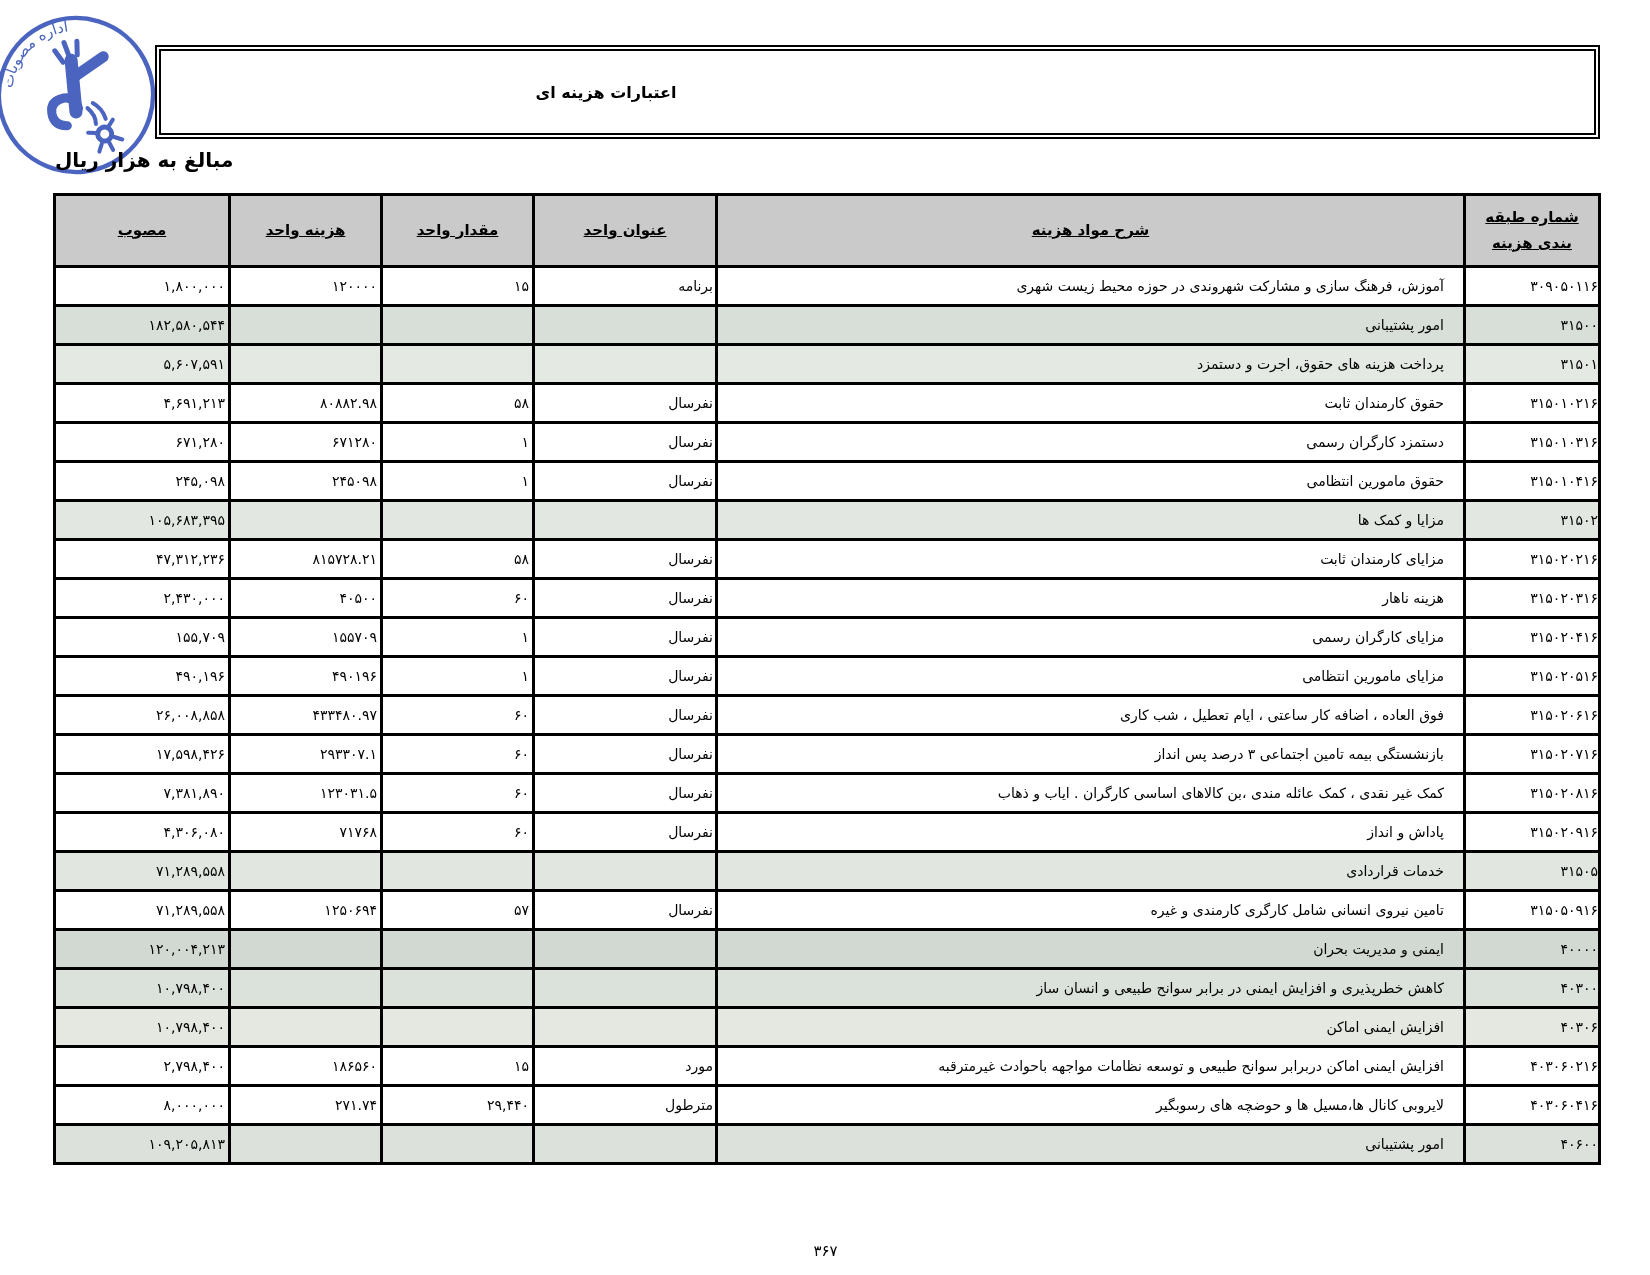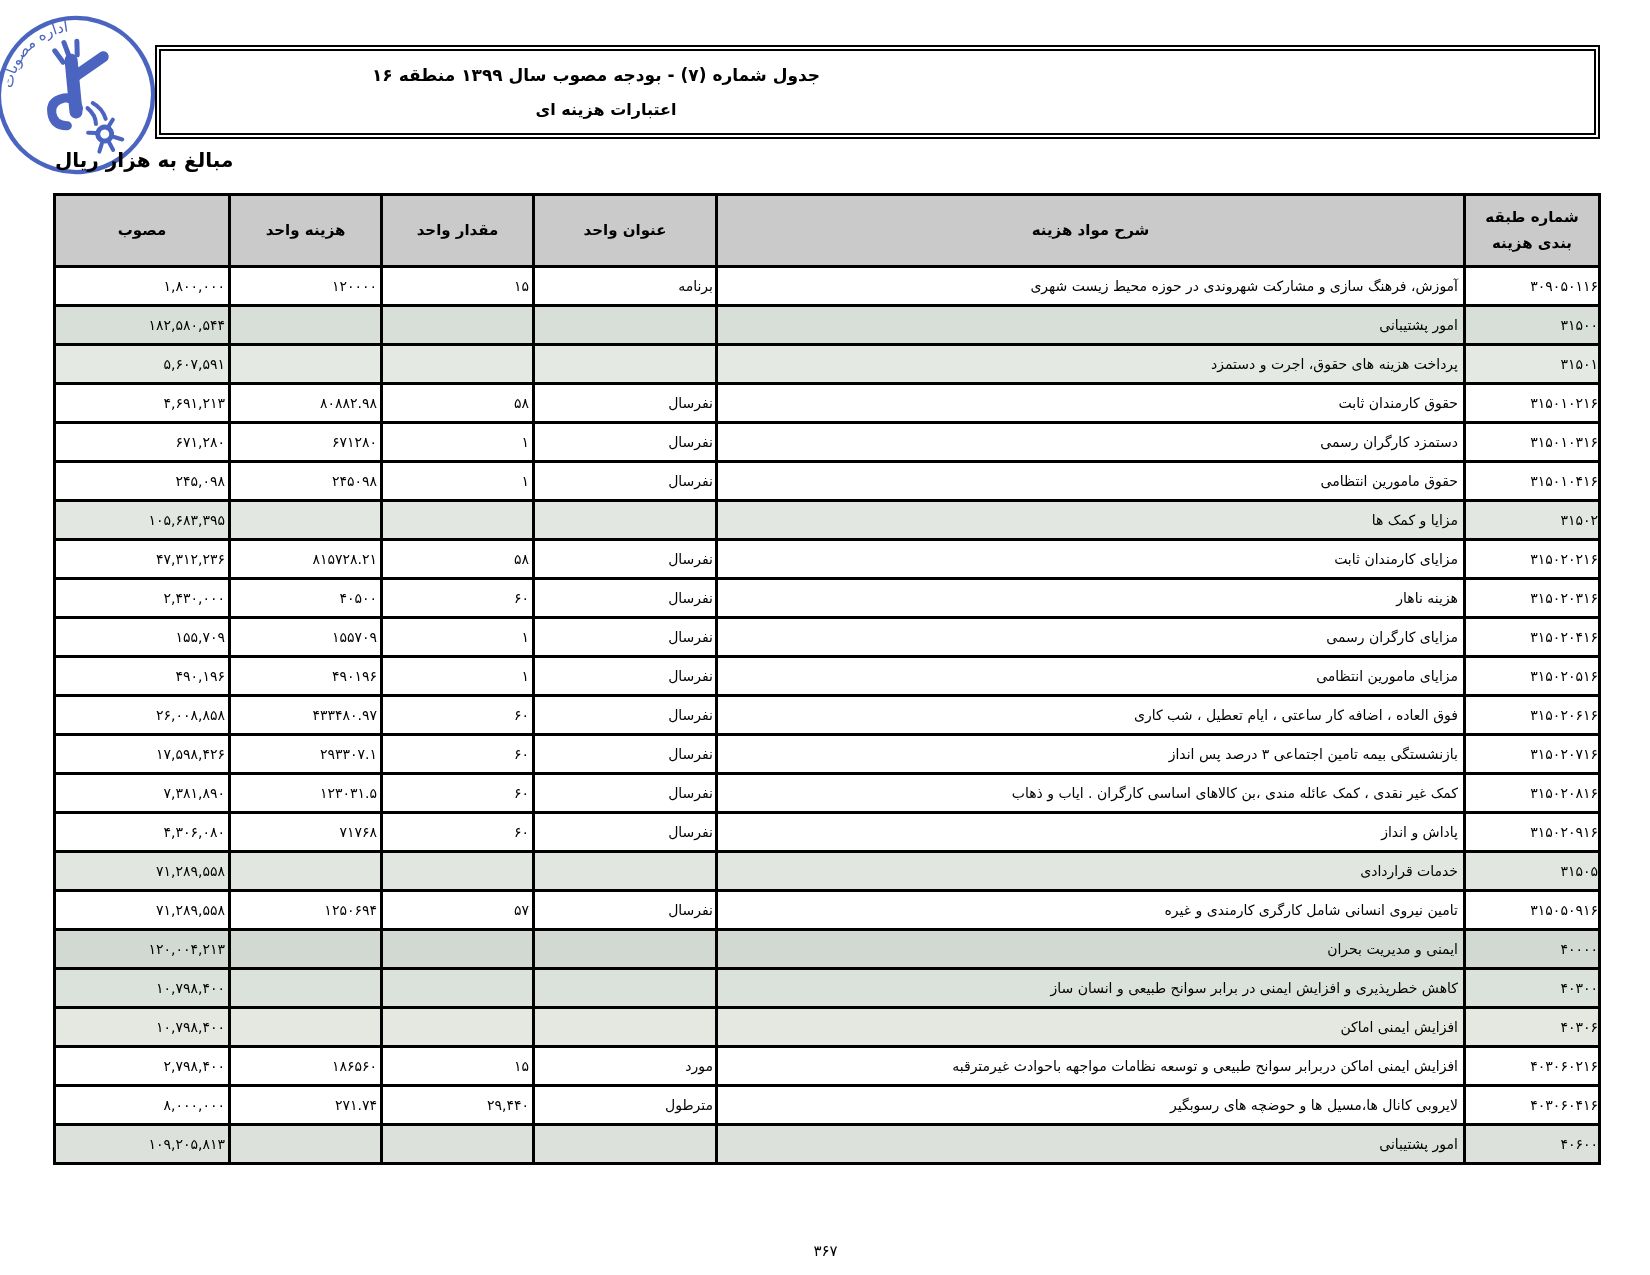--- a/index.html
+++ b/index.html
@@ -64,33 +64,33 @@
     border-collapse: collapse;
     table-layout: fixed;
     direction: rtl;
   }
   table.budget th, table.budget td {
     border: 3px solid #000;
     overflow: hidden;
     white-space: nowrap;
     vertical-align: middle;
   }
-  table.budget thead tr { height: 72px; }
+  table.budget thead tr { height: 72px; text-decoration: underline; }
   table.budget thead th {
     background: #cacaca;
     font-weight: bold;
     font-size: 15px;
     text-align: center;
     white-space: normal;
     line-height: 1.7;
     padding: 0 4px;
   }
   table.budget tbody tr { height: 39px; }
   td.code   { font-size: 14px; }
-  td.desc   { text-align: right; padding: 0 5px; font-size: 14px; }
+  td.desc   { text-align: right; padding: 0 19px; font-size: 14px; }
   td.unit   { text-align: right; padding: 0 2px; font-size: 14px; }
   td.num    { text-align: right; padding: 0 3px; font-size: 14px; }
   td.num span { unicode-bidi: embed; }
 
   
   .page-footer {
     position: absolute;
     left: 53px;
     top: 1196px;
     width: 1545px;
@@ -119,21 +119,20 @@
       <path d="M 96,60 l -2,-14 M 104,58 l 2,-15 M 112,60 l 6,-12" stroke-width="5"></path>
       <path d="M 96,112 q 4,10 0,18 M 103,110 q 6,9 4,20" stroke-width="4"></path>
       <circle cx="99" cy="143" r="7" stroke-width="5"></circle>
       <path d="M 92,150 l -6,6 M 106,150 l 6,6 M 99,152 l 0,9 M 92,138 l -7,-4 M 106,138 l 7,-4" stroke-width="4"></path>
     </g>
   </g>
 </svg>
 
 <div class="title-box">
   <div class="title-inner">
-    <div class="title-line1">جدول شماره (۷) - بودجه مصوب سال  ۱۳۹۹ منطقه ۱۶</div>
     <div class="title-line2">اعتبارات هزینه ای</div>
   </div>
 </div>
 
 <div class="amounts-note">مبالغ به هزار ریال</div>
 
 <table class="budget">
   <colgroup>
     <col style="width:135px">
       <col style="width:748px">

